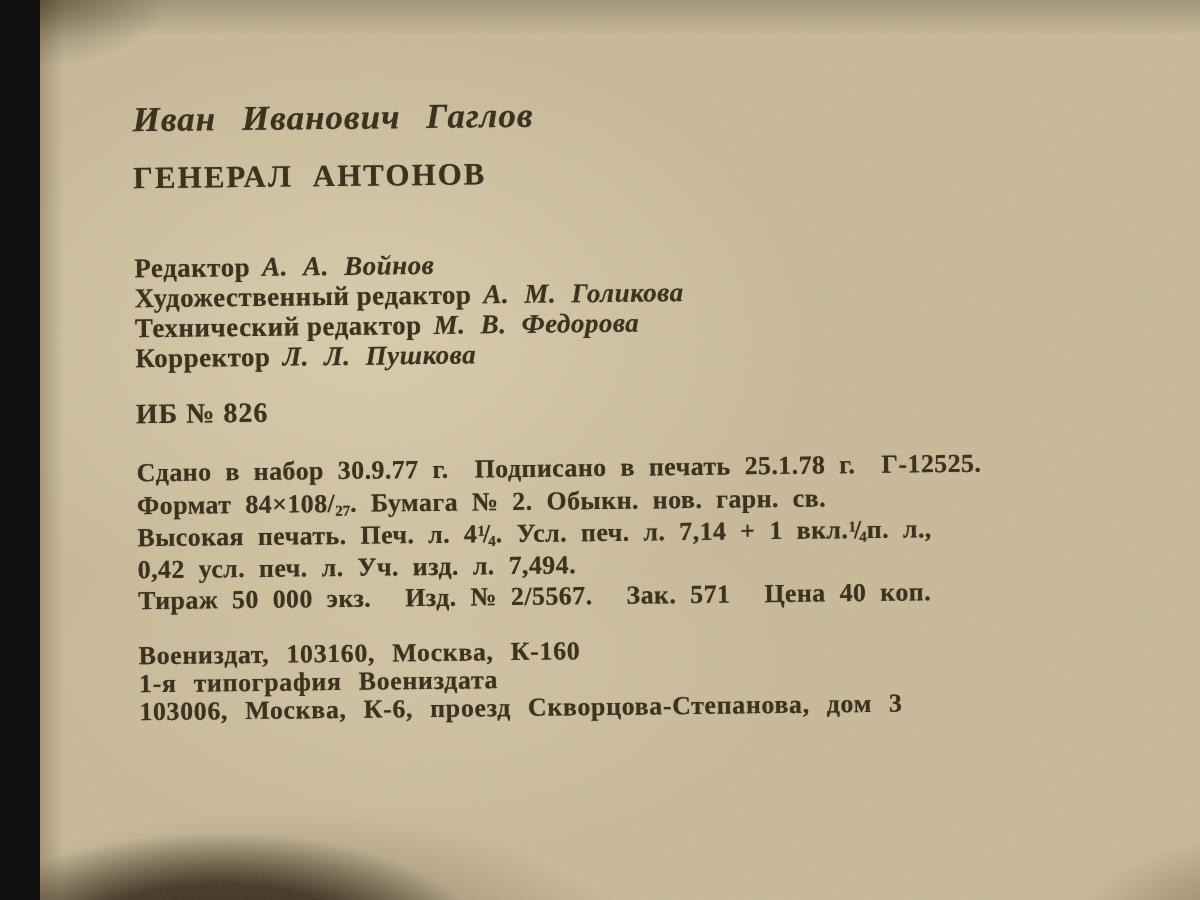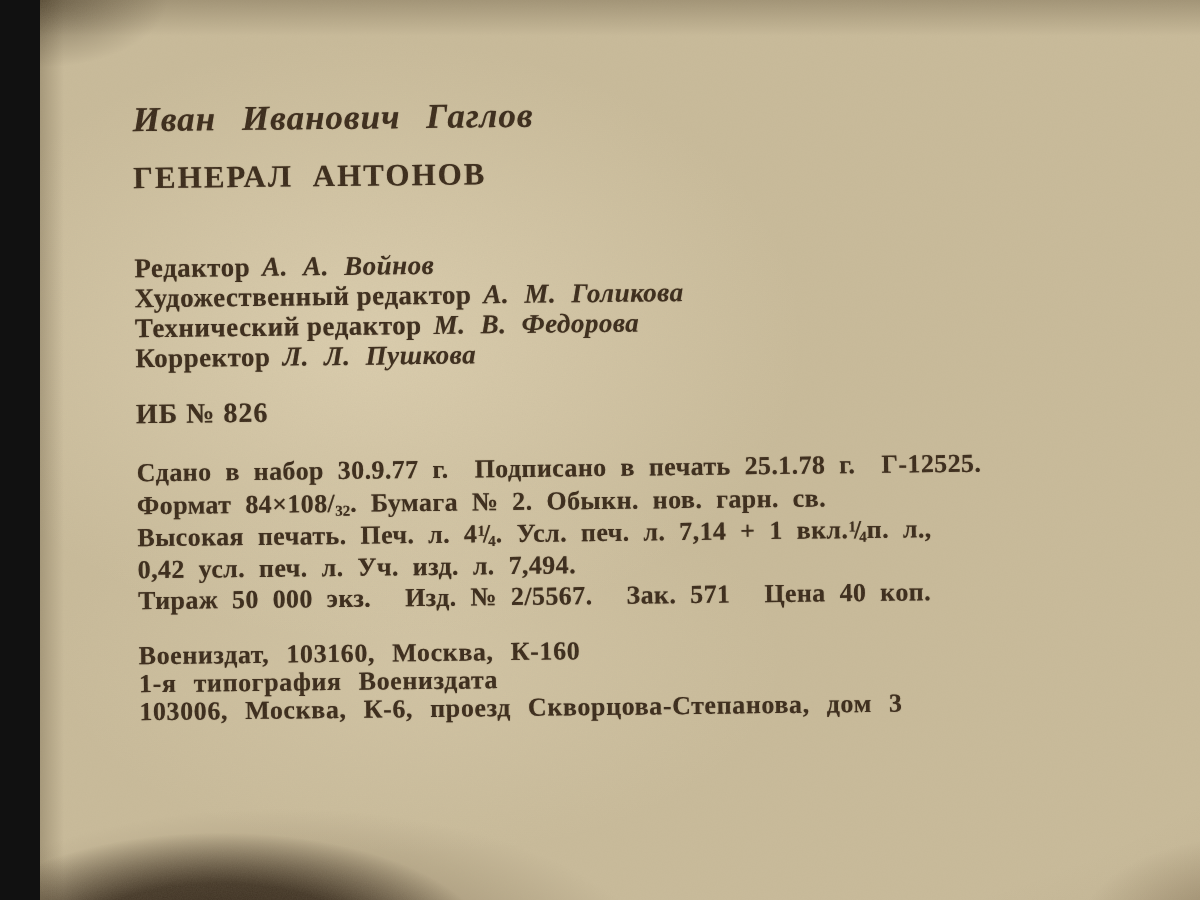--- a/index.html
+++ b/index.html
@@ -120,21 +120,21 @@
       <span class="role">Корректор</span><span class="person">Л. Л. Пушкова</span>
     </div>
 
     <div class="line ib">ИБ № 826</div>
 
     <div class="line imprint" style="top: 458px;">
       <span class="gap-md">Сдано в набор 30.9.77 г.</span><span class="gap-md">Подписано в печать 25.1.78 г.</span><span>Г-12525.</span>
     </div>
 
     <div class="line imprint" style="top: 491px;">
-      <span>Формат 84×108/</span><sub class="fr">32</sub><span>. Бумага № 2. Обыкн. нов. гарн. св.</span>
+      <span>Формат 84×108/</span><sub class="fr">27</sub><span>. Бумага № 2. Обыкн. нов. гарн. св.</span>
     </div>
 
     <div class="line imprint" style="top: 523px;">
       <span>Высокая печать. Печ. л. 4</span><sup class="fr">1</sup><span class="slash">/</span><sub class="fr">4</sub><span>. Усл. печ. л. 7,14 + 1 вкл.</span><sup class="fr">1</sup><span class="slash">/</span><sub class="fr">4</sub><span>п. л.,</span>
     </div>
 
     <div class="line imprint" style="top: 555px;">0,42 усл. печ. л. Уч. изд. л. 7,494.</div>
 
     <div class="line imprint" style="top: 586px;">
       <span class="gap-lg">Тираж 50 000 экз.</span><span class="gap-lg">Изд. № 2/5567.</span><span class="gap-lg">Зак. 571</span><span>Цена 40 коп.</span>

